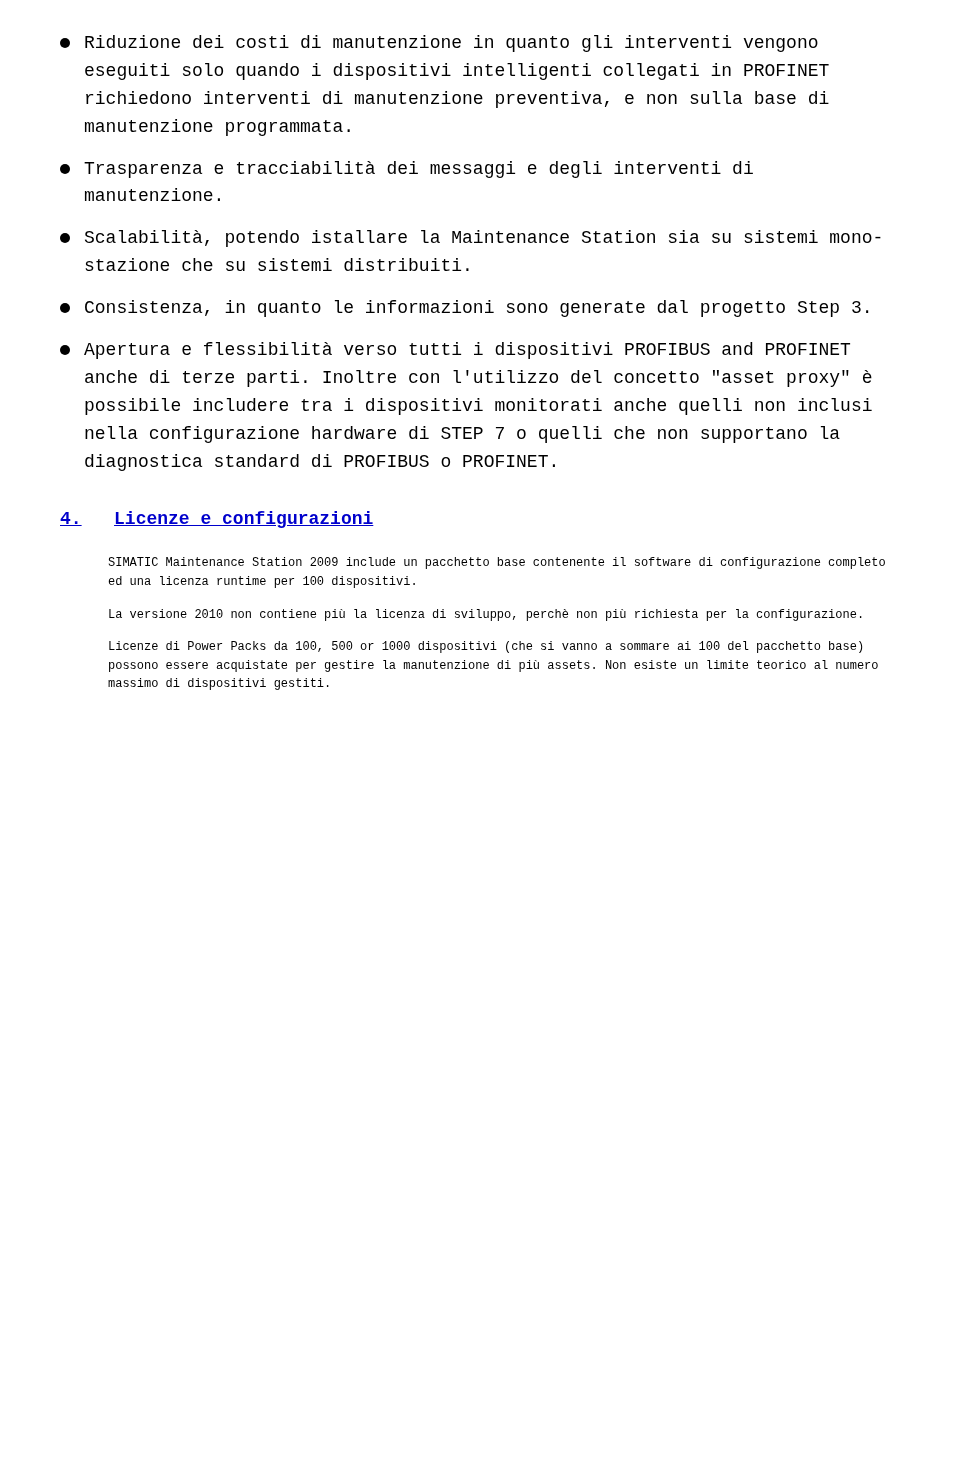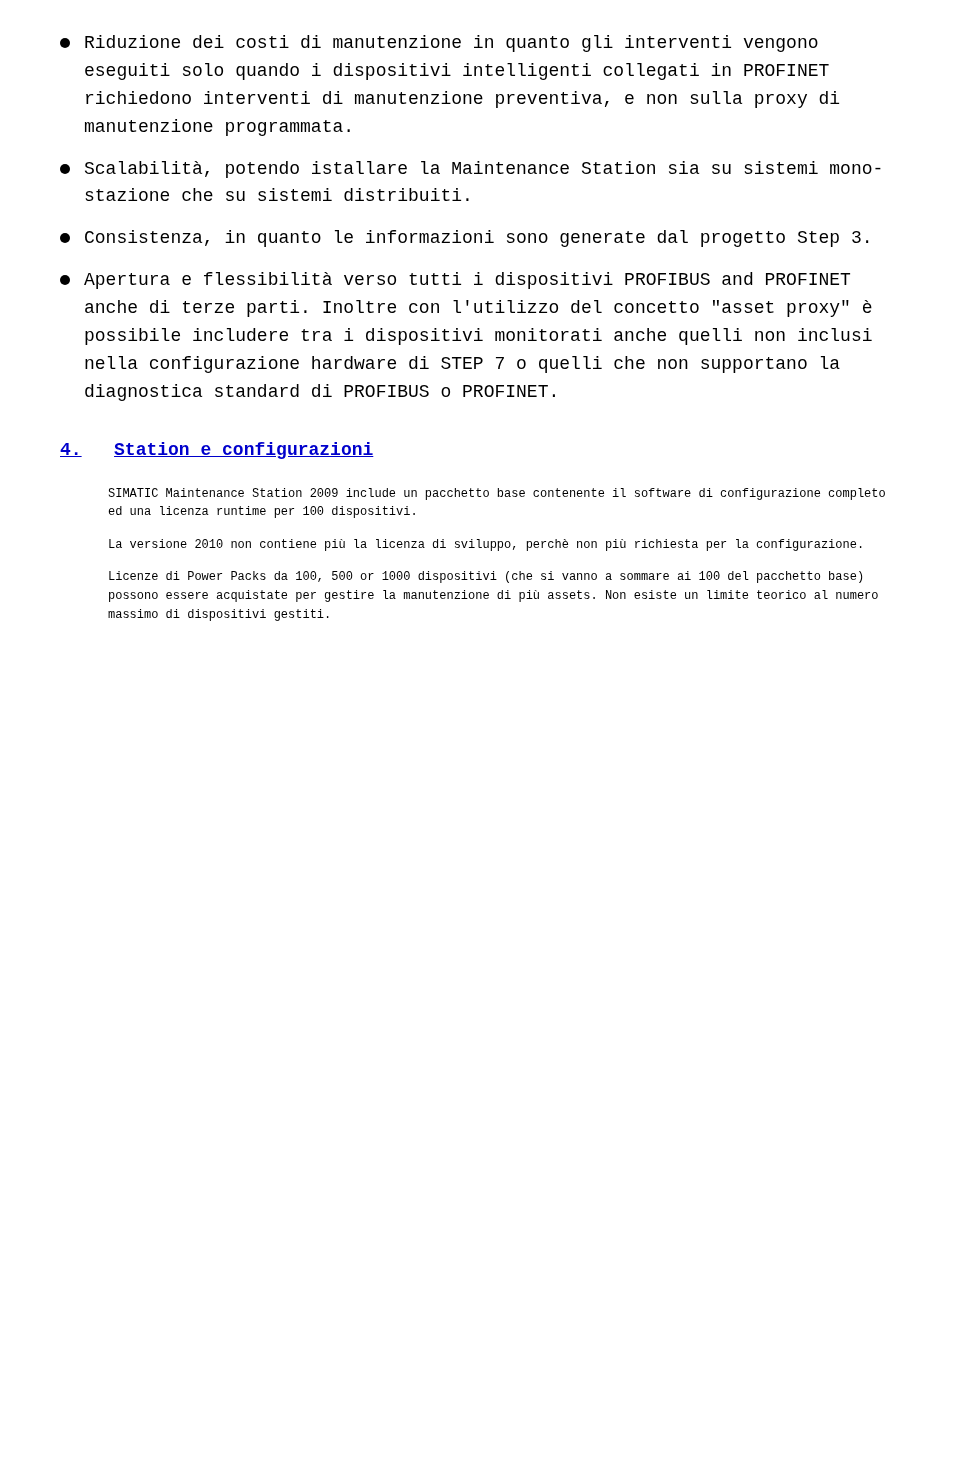--- a/index.html
+++ b/index.html
@@ -76,39 +76,43 @@
       line-height: 1.55;
       margin-left: 48px;
     }
   </style>
 </head>
 <body>
 
 <ul class="bullet-list">
     <li>
       <span class="bullet-dot"></span>
-      <span class="bullet-text">Riduzione dei costi di manutenzione in quanto gli interventi vengono eseguiti solo quando i dispositivi intelligenti collegati in PROFINET richiedono interventi di manutenzione preventiva, e non sulla proxy di manutenzione programmata.</span>
+      <span class="bullet-text">Riduzione dei costi di manutenzione in quanto gli interventi vengono eseguiti solo quando i dispositivi intelligenti collegati in PROFINET richiedono interventi di manutenzione preventiva, e non sulla base di manutenzione programmata.</span>
+    </li>
+    <li>
+      <span class="bullet-dot"></span>
+      <span class="bullet-text">Trasparenza e tracciabilità dei messaggi e degli interventi di manutenzione.</span>
     </li>
     <li>
       <span class="bullet-dot"></span>
       <span class="bullet-text">Scalabilità, potendo istallare la Maintenance Station sia su sistemi mono-stazione che su sistemi distribuiti.</span>
     </li>
     <li>
       <span class="bullet-dot"></span>
       <span class="bullet-text">Consistenza, in quanto le informazioni sono generate dal progetto Step 3.</span>
     </li>
     <li>
       <span class="bullet-dot"></span>
       <span class="bullet-text">Apertura e flessibilità verso tutti i dispositivi PROFIBUS and PROFINET anche di terze parti. Inoltre con l'utilizzo del concetto "asset proxy" è possibile includere tra i dispositivi monitorati anche quelli non inclusi nella configurazione hardware di STEP 7 o quelli che non supportano la diagnostica standard di PROFIBUS o PROFINET.</span>
     </li>
   </ul>
 
 <div class="section-break"></div>
 
 <div class="section-header">
   <span class="section-number">4.</span>
   <span style="display:inline;">&nbsp;</span>
-  <span class="section-title">Station e configurazioni</span>
+  <span class="section-title">Licenze e configurazioni</span>
 </div>
 
 <p class="body-text">SIMATIC Maintenance Station 2009 include un pacchetto base contenente il software di configurazione completo ed una licenza runtime per 100 dispositivi.</p>
 <p class="body-text">La versione 2010 non contiene più la licenza di sviluppo, perchè non più richiesta per la configurazione.</p>
 <p class="body-text">Licenze di Power Packs da 100, 500 or 1000 dispositivi (che si vanno a sommare ai 100 del pacchetto base) possono essere acquistate per gestire la manutenzione di più assets. Non esiste un limite teorico al numero massimo di dispositivi gestiti.</p>
 
 </body></html>

